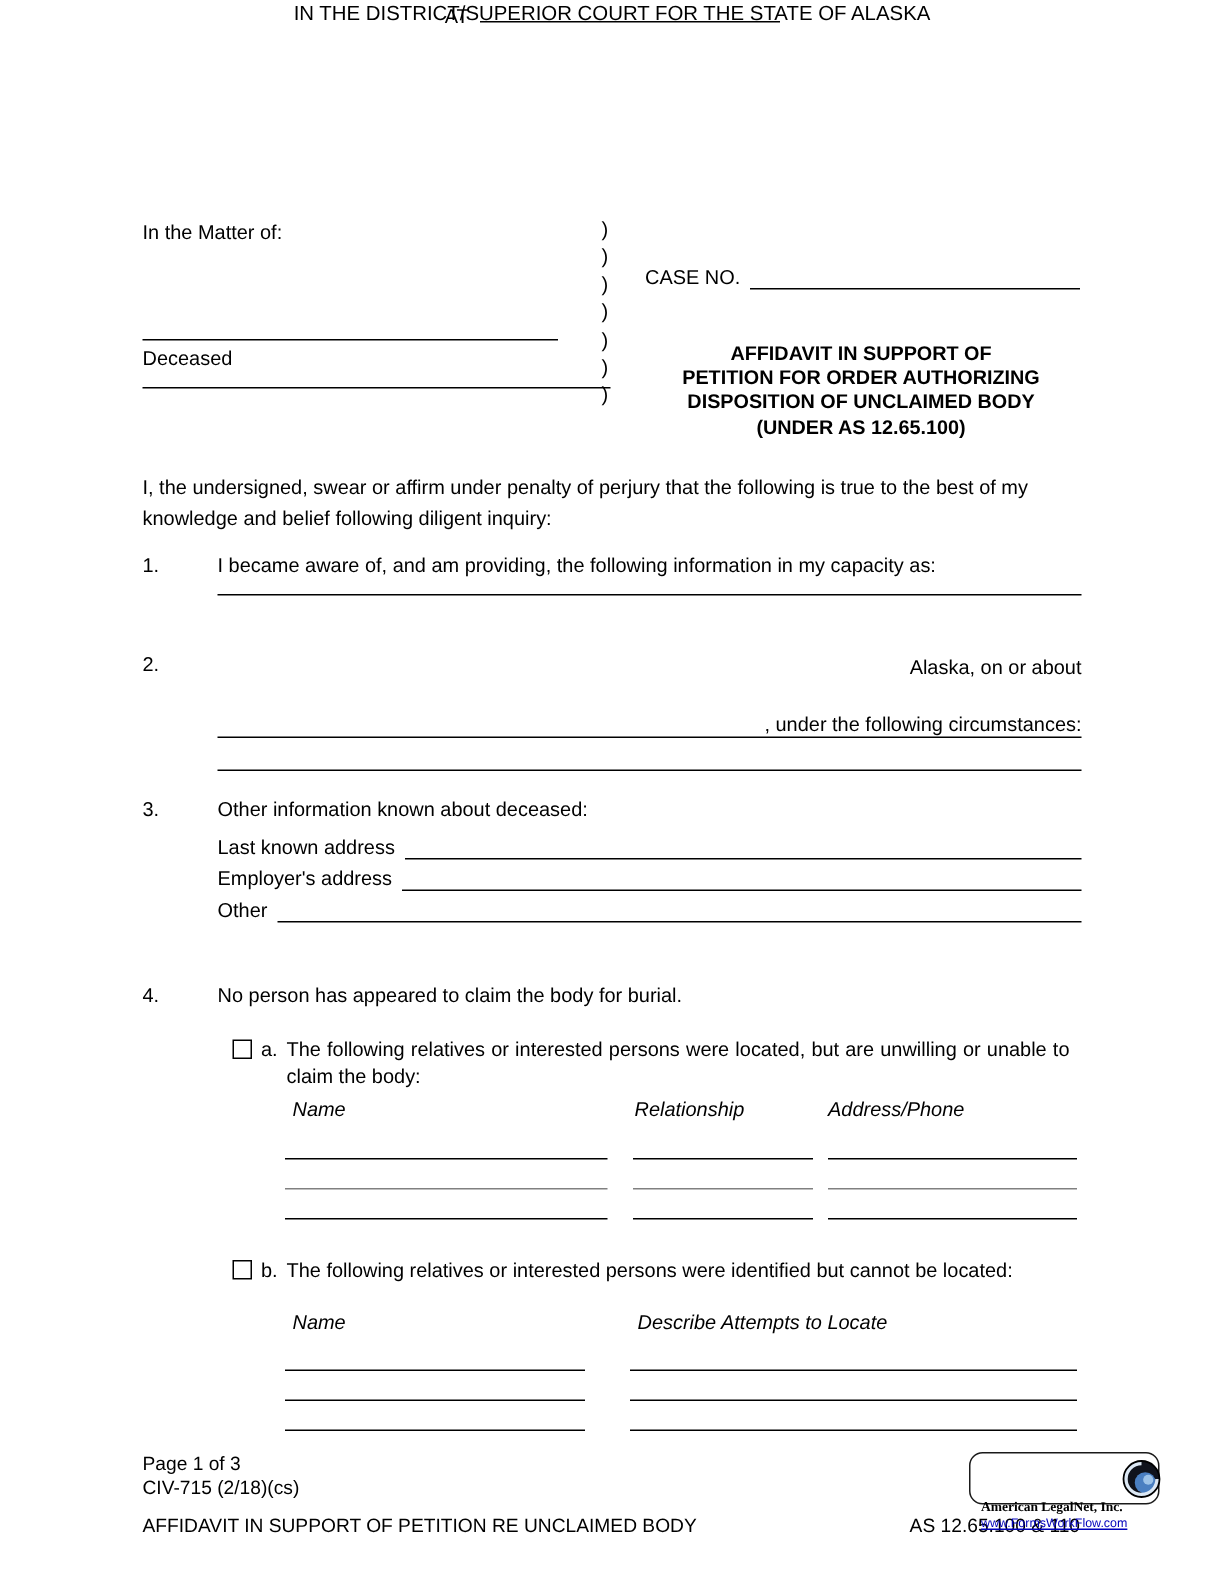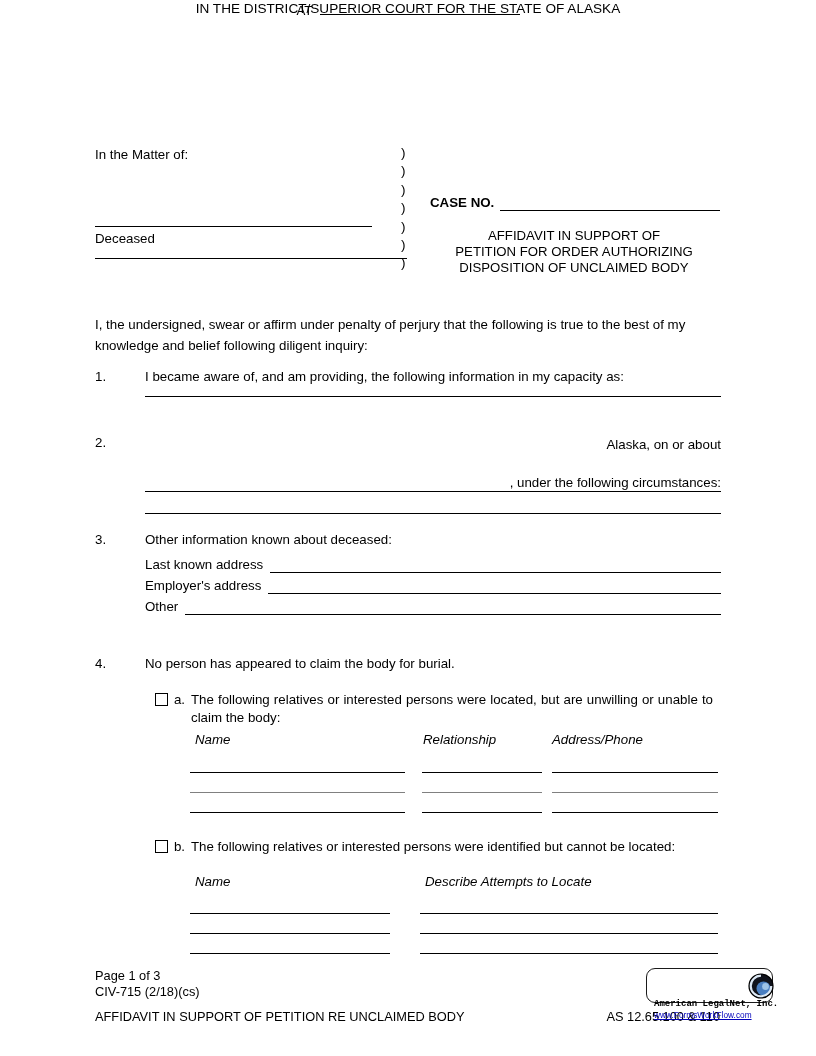--- a/index.html
+++ b/index.html
@@ -2,37 +2,37 @@
 <html><head>
 <meta charset="utf-8">
 <style>
   * { margin:0; padding:0; box-sizing:border-box; }
   html,body { background:#fff; }
   body { font-family:"Liberation Sans", sans-serif; color:#000; }
   .page { position:relative; width:816px; height:1056px; background:#fff; overflow:hidden;
           font-size:13.3px; line-height:17px; }
   .abs { position:absolute; }
   .center { text-align:center; }
-  .bold { font-weight:normal; }
+  .bold { font-weight:bold; }
   .blank { border-bottom:1.3px solid #000; }
   .ibl { display:inline-block; }
   .flexrow { display:flex; align-items:flex-end; }
   .grow { flex:1 1 auto; }
 
   .hdr1 { left:0; top:88; width:816px; font-size:13.6px; }
   .hdr2 { left:0; top:108; width:816px; }
   .hdr2 .blank { width:200px; height:15px; margin-left:7px; }
 
   .matter { left:95; top:146px; left:95px; }
   .cap-line1 { left:95px; top:213px; width:277px; height:14px; }
   .deceased { left:95px; top:230px; }
   .cap-line2 { left:95px; top:245px; width:312px; height:14px; }
   .parens { left:401px; top:144px; line-height:18.4px; font-size:13.5px; }
 
-  .caserow { left:430px; top:194px; width:290px;font-weight:bold; }
+  .caserow { left:430px; top:176px; width:290px; }
   .caserow .blank { height:16px; }
   .caserow span { padding-right:6px; }
   .doc-title { left:428px; top:228px; width:292px; line-height:16.2px; font-size:13.2px; }
 
   .intro { left:95px; top:314px; width:626px; line-height:21.3px; }
 
   .item { display:flex; }
   .item .num { width:50px; flex:0 0 50px; }
   .item .body { width:576px; flex:0 0 576px; }
   .it1 { left:95px; top:368px; width:626px; }
@@ -77,21 +77,21 @@
 
   .ft { font-size:12.8px; line-height:16px; }
   .ft-page { left:95px; top:968px; }
   .ft-form { left:95px; top:984px; }
   .ft-title { left:95px; top:1009px; }
   .ft-statute { left:500px; top:1009px; width:220px; text-align:right; }
 
   .logo { left:646px; top:968px; width:127px; height:35px; border:1.6px solid #1a1a1a; border-radius:9px;
           display:flex; align-items:center; padding:2px 3px 2px 7px; background:#fff; }
   .logo-txt { width:94px; line-height:11px; }
-  .logo-co { font-family:Liberation Mono, monospace; font-weight:bold; font-size:9px; white-space:nowrap;margin-top:48px; }
+  .logo-co { font-family:Liberation Serif, serif; font-weight:bold; font-size:9px; white-space:nowrap;margin-top:48px; }
   .logo-url { font-size:8.3px; color:#0000bb; text-decoration:underline; white-space:nowrap; }
   .globe { width:26px; height:26px; flex:0 0 26px; }
 </style>
 </head>
 <body>
 
 <div class="page">
 
   <div class="abs hdr2 center">
     <span>AT</span><span class="blank ibl"></span>
@@ -115,20 +115,21 @@
 
   <div class="abs caserow flexrow">
     <span>CASE NO.</span>
     <span class="blank grow"></span>
   </div>
 
   <div class="abs doc-title center bold">
     <div>AFFIDAVIT IN SUPPORT OF</div>
     <div>PETITION FOR ORDER AUTHORIZING</div>
     <div>DISPOSITION OF UNCLAIMED BODY</div>
+    <div>(UNDER AS 12.65.100)</div>
   </div>
 
   <div class="abs intro">I, the undersigned, swear or affirm under penalty of perjury that the following is true to the best of my knowledge and belief following diligent inquiry:</div>
 
   <div class="abs it1 item">
     <span class="num">1.</span>
     <span class="body">I became aware of, and am providing, the following information in my capacity as:</span>
   </div>
   <div class="abs it1-line blank"></div>
 

